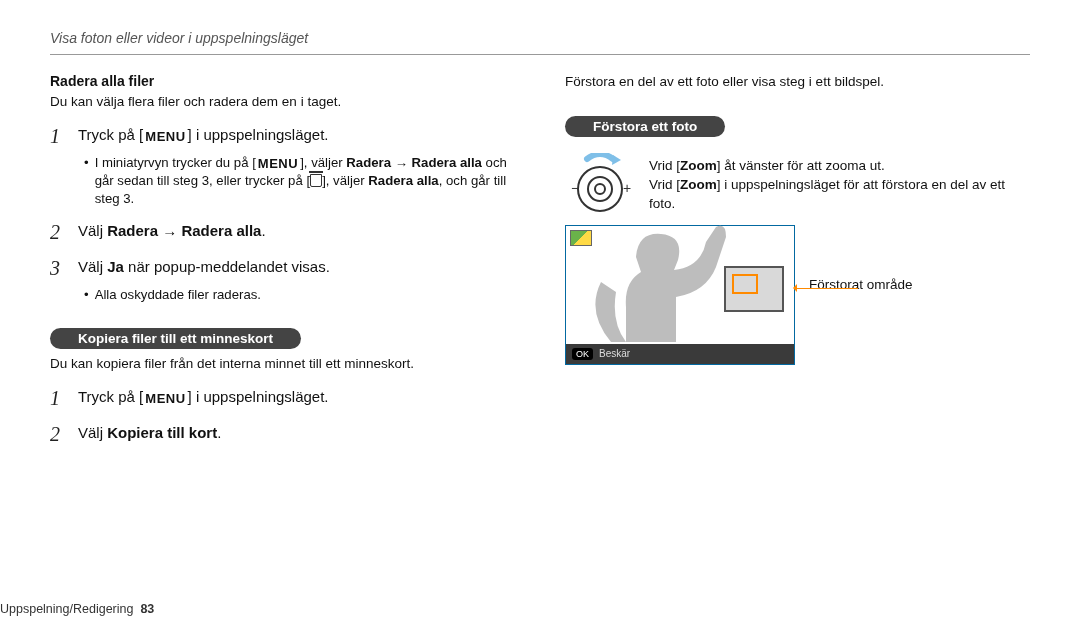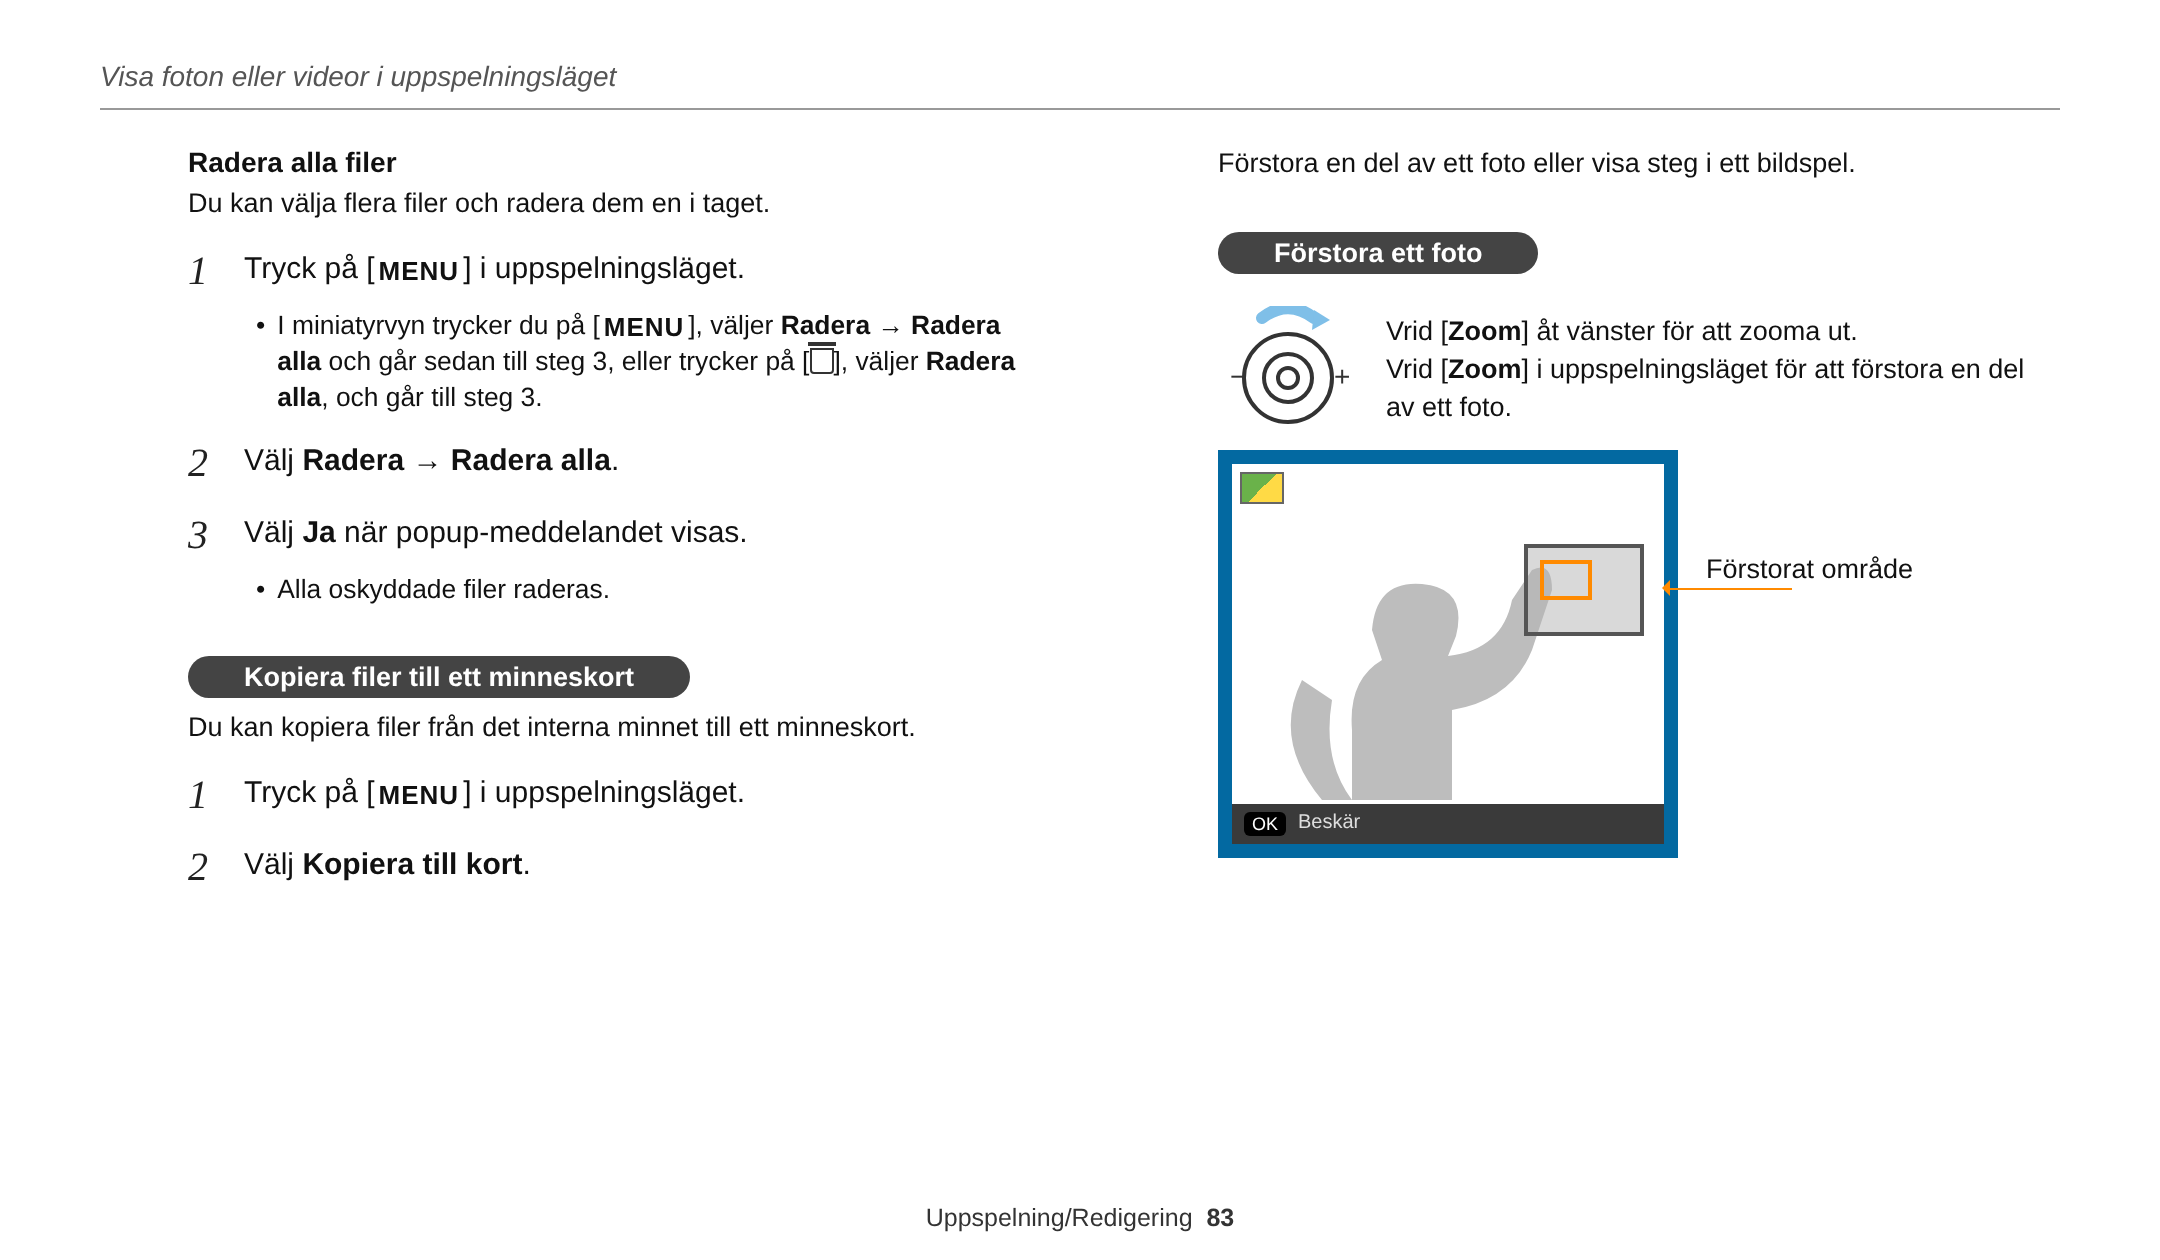--- a/index.html
+++ b/index.html
@@ -21,21 +21,20 @@
     border-bottom: 1px solid #999;
     margin-bottom: 18px;
   }
   .columns {
     display: flex;
     gap: 50px;
   }
   .col {
     flex: 1;
     min-width: 0;
-    margin-left: 44px;
   }
   .sub-bold {
     font-weight: 700;
     font-size: 14px;
     margin-bottom: 4px;
   }
   .body-text {
     font-size: 13.5px;
     line-height: 1.4;
     margin-bottom: 10px;
@@ -132,22 +131,22 @@
     line-height: 1.4;
     padding-top: 4px;
   }
   .preview-row {
     display: flex;
     align-items: flex-start;
     gap: 14px;
   }
   .preview-box {
     flex: 0 0 230px;
-    height: 204px;
-    border: 7px solid #0369a1;
+    height: 140px;
+    border: 1px solid #0369a1;
     position: relative;
     background: #fff;
   }
   .preview-top {
     position: absolute;
     top: 4px; left: 4px;
     width: 22px; height: 16px;
     border: 1px solid #666;
     background: linear-gradient(135deg,#6ab24a 50%,#ffda45 50%);
   }
@@ -205,21 +204,20 @@
     border-radius: 3px;
   }
   .callout-label {
     font-size: 13.5px;
     padding-top: 52px;
   }
   .page-footer {
     position: absolute;
     bottom: 14px;
     left: 0; right: 0;
-    text-align: center;
     font-size: 12.5px;
     color: #333;
   }
   .page-footer .pn { font-weight: 700; }
 </style>
 </head>
 <body>
 
 <div class="page-header">Visa foton eller videor i uppspelningsläget</div>
 

